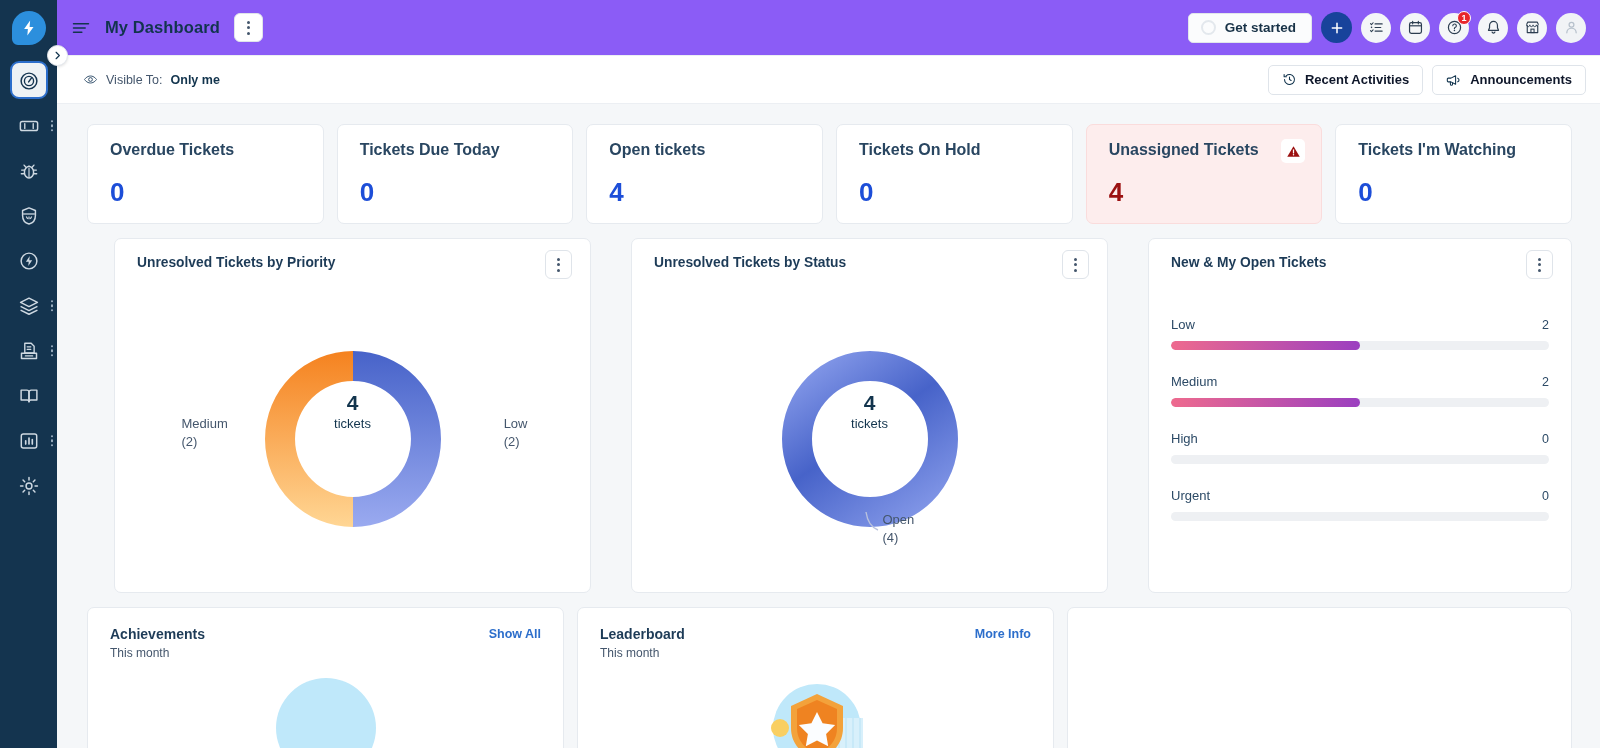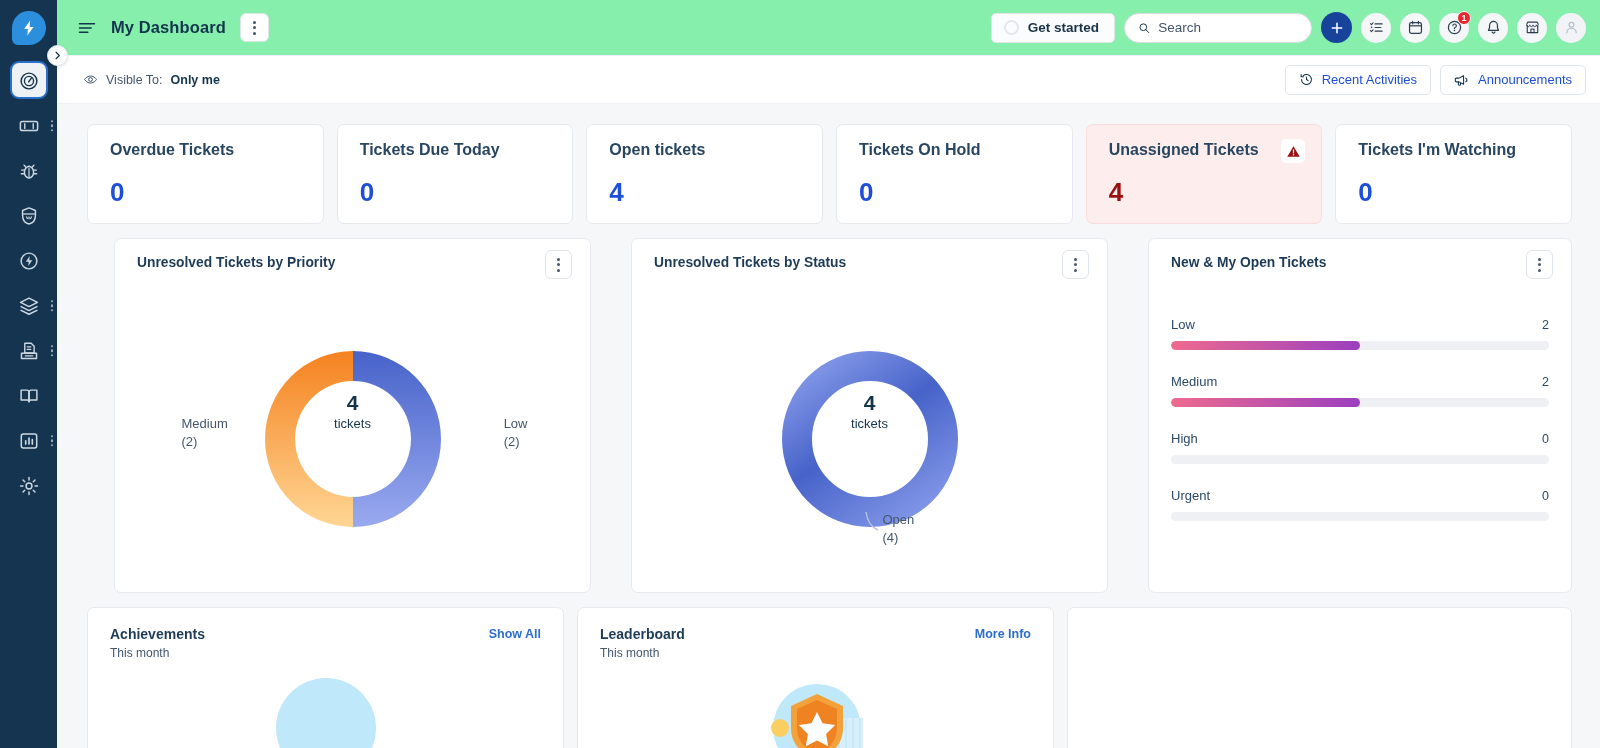--- a/index.html
+++ b/index.html
@@ -59,23 +59,23 @@
     display: flex; align-items: center; justify-content: center;
     z-index: 30; cursor: pointer;
     box-shadow: 0 1px 3px rgba(0,0,0,.12);
   }
 
   
   .main { flex: 1; height: 748px; display: flex; flex-direction: column; background: #f5f7f9; min-width: 0; }
 
   
   .topbar {
-    height: 56px; background: #86efac; flex: 0 0 56px;
+    height: 56px; background: #8b5cf6; flex: 0 0 56px;
     display: flex; align-items: center;
-    padding: 0 14px 0 20px;
+    padding: 0 14px 0 14px;
     border-bottom: 1px solid #eceff3;
   }
   .hamburger { width: 20px; height: 20px; margin-right: 14px; cursor: pointer; color: #12344d; }
   .page-title { font-size: 16.5px; font-weight: 600; color: #12344d; letter-spacing: .1px; }
   .kebab-box {
     width: 29px; height: 29px; margin-left: 14px;
     border: 1px solid #dfe4ea; border-radius: 6px; background: #fff;
     display: flex; align-items: center; justify-content: center; cursor: pointer;
   }
   .kebab { display: flex; flex-direction: column; gap: 2.5px; align-items: center; }
@@ -121,21 +121,21 @@
     display: flex; align-items: center; padding: 0 14px 0 26px;
   }
   .visible-to { display: flex; align-items: center; gap: 8px; font-size: 12.5px; }
   .visible-to .lbl { color: #44566c; }
   .visible-to .val { color: #12344d; font-weight: 600; }
   .subbar-right { margin-left: auto; display: flex; gap: 9px; }
   .chip {
     height: 30px; border: 1px solid #dfe4ea; border-radius: 5px; background: #fff;
     display: flex; align-items: center; gap: 8px; padding: 0 13px; cursor: pointer;
   }
-  .chip span { font-size: 13px; font-weight: 400; color: #1d4ed8; }
+  .chip span { font-size: 13px; font-weight: 700; color: #0f172a; }
 
   
   .content { flex: 1; overflow: hidden; padding: 20px 28px 0 30px; position: relative; }
 
   .kpi-row { display: flex; gap: 13px; }
   .kpi {
     flex: 1; height: 100px; background: #fff;
     border: 1px solid #e6eaef; border-radius: 7px;
     padding: 16px 20px 0 22px; position: relative; cursor: pointer;
   }
@@ -335,27 +335,20 @@
             <i></i>
           </span>
       </div>
 
       <div class="topbar-right">
         <div class="get-started">
           <span class="gs-ring"></span>
           <span>Get started</span>
         </div>
 
-        <div class="searchbox">
-          <svg width="14" height="14" viewBox="0 0 24 24" class="svg-ico" aria-hidden="true">
-            <circle cx="10.5" cy="10.5" r="6.6" fill="none" stroke="#12344d" stroke-width="1.9"></circle>
-            <path d="M15.6 15.6 21 21" stroke="#12344d" stroke-width="1.9" stroke-linecap="round"></path>
-          </svg>
-          <input type="text" placeholder="Search" style="">
-        </div>
 
         <div class="icon-btn primary">
           <svg width="16" height="16" viewBox="0 0 24 24" class="svg-ico" aria-hidden="true">
             <path d="M12 5v14M5 12h14" stroke="#fff" stroke-width="2.3" stroke-linecap="round"></path>
           </svg>
         </div>
 
         <div class="icon-btn">
           <svg width="17" height="17" viewBox="0 0 24 24" class="svg-ico" aria-hidden="true">
             <path d="M10 7h10M10 12h8M10 17h10" stroke="#2c3e50" stroke-width="1.7" stroke-linecap="round"></path>

